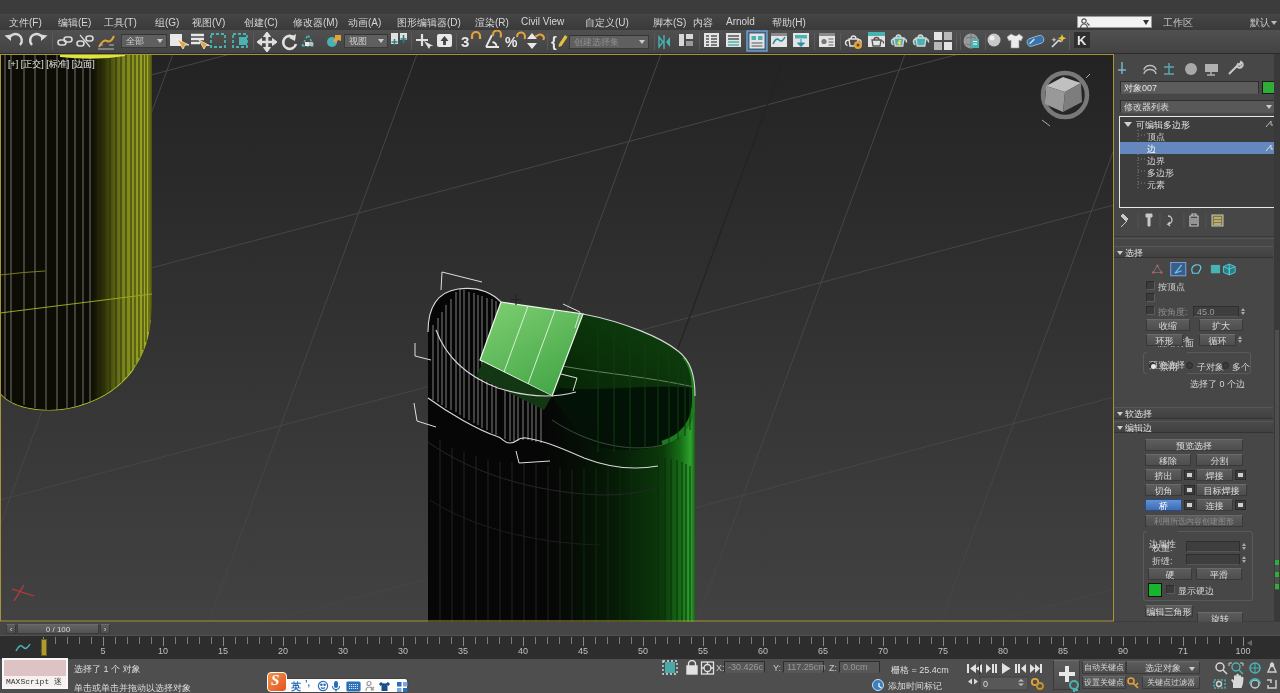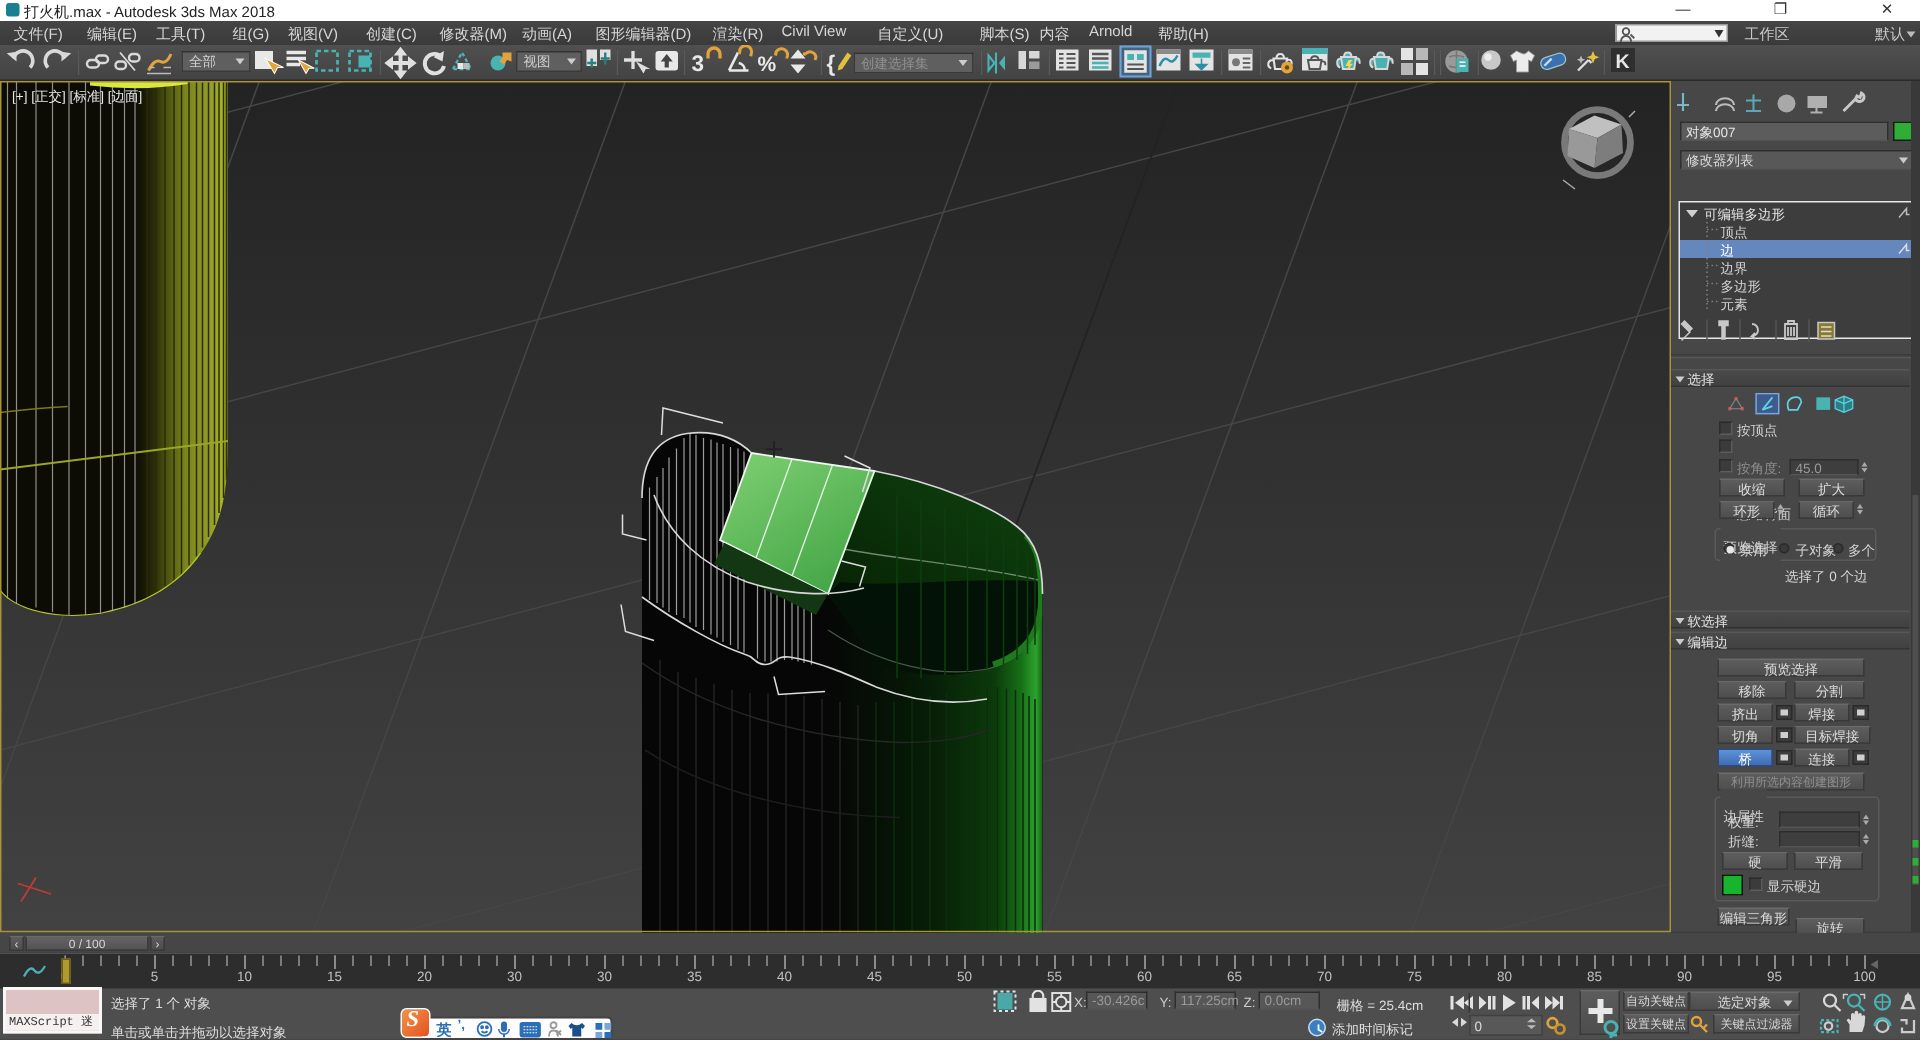--- a/index.html
+++ b/index.html
@@ -40,27 +40,20 @@
 #tslider{left:0;top:622px;width:1280px;height:13px;background:#464646;}
 #ruler{left:0;top:635px;width:1280px;height:24px;background:#2d2d2d;border-top:1px solid #505050;}
 #ruler span{position:absolute;top:10px;font-size:9px;color:#c0c0c0;transform:translateX(-50%);}
 #sbar{left:0;top:659px;width:1280px;height:34px;background:#4e4e4e;}
 .sb-txt{position:absolute;font-size:9px;color:#dedede;white-space:pre;}
 .sb-btn{position:absolute;background:linear-gradient(#5c5c5c,#4d4d4d);border:1px solid #3a3a3a;border-top-color:#6a6a6a;color:#d8d8d8;font-size:9px;text-align:center;}
 </style></head>
 <body>
 <div id="root">
 
-<div class="abs" id="title">
-  <div class="abs ic"></div>
-  <div class="abs txt">打火机.max - Autodesk 3ds Max 2018</div>
-  <div class="abs winbtn" style="left:1107px;">—</div>
-  <div class="abs winbtn" style="left:1172px;">❐</div>
-  <div class="abs winbtn" style="left:1243px;">✕</div>
-</div>
 
 <div class="abs" id="menu">
 <span style="left:9px">文件(F)</span>
       <span style="left:58px">编辑(E)</span>
       <span style="left:104px">工具(T)</span>
       <span style="left:155px">组(G)</span>
       <span style="left:192px">视图(V)</span>
       <span style="left:244px">创建(C)</span>
       <span style="left:293px">修改器(M)</span>
       <span style="left:348px">动画(A)</span>
@@ -508,21 +501,21 @@
 <rect x="91" y="4" width="13" height="8" fill="#b0b0b0" stroke="none"></rect>
           <path d="M97 12 v3 m-4 0 h8" stroke="#b0b0b0"></path>
 <path d="M115 14 l8 -8 m0 0 a3 3 0 1 0 4 -4 l-1 3 -2 -1 z" stroke="#c8c8c8" stroke-width="2"></path>
 </g>
       </svg>
 <div class="cp-fld" style="left:1120px;top:81px;width:139px;height:13px;background:#5c5c5c;color:#e6e6e6;">对象007</div>
 <div class="abs" style="left:1262px;top:81px;width:13px;height:13px;background:#2fae37;border:1px solid #1a1a1a;"></div>
 <div class="cp-fld" style="left:1120px;top:100px;width:155px;height:13px;background:#585858;color:#dadada;">修改器列表</div>
 <div class="abs" style="left:1266px;top:105px;width:0;height:0;border-left:3px solid transparent;border-right:3px solid transparent;border-top:4px solid #ccc;"></div>
 
-<div class="abs" style="left:1119px;top:116px;width:157px;height:92px;background:#3d3d3d;border:1px solid #e8e8e8;margin-top:18px;">
+<div class="abs" style="left:1119px;top:116px;width:157px;height:92px;background:#3d3d3d;border:1px solid #e8e8e8;">
   <div class="abs" style="left:4px;top:2px;width:0;height:0;border-left:4px solid transparent;border-right:4px solid transparent;border-top:5px solid #d0d0d0;margin-top:3px;"></div>
   <div class="cp-txt" style="left:16px;top:2px;color:#e4e4e4;">可编辑多边形</div>
   <svg class="abs" style="left:144px;top:2px" width="10" height="10">
           <path d="M2 8 l5 -6 v4 h2" stroke="#bbb" fill="none"></path>
         </svg>
   <div class="cp-txt" style="left:27px;top:14px;">顶点</div>
   <div class="abs" style="left:0px;top:25px;width:155px;height:12px;background:#6487bd;"></div>
   <div class="cp-txt" style="left:27px;top:26px;color:#fff;">边</div>
   <svg class="abs" style="left:144px;top:26px" width="10" height="10">
           <path d="M2 8 l5 -6 v4 h2" stroke="#ddd" fill="none"></path>
@@ -652,21 +645,21 @@
       <span style="left:583px">45</span>
       <span style="left:643px">50</span>
       <span style="left:703px">55</span>
       <span style="left:763px">60</span>
       <span style="left:823px">65</span>
       <span style="left:883px">70</span>
       <span style="left:943px">75</span>
       <span style="left:1003px">80</span>
       <span style="left:1063px">85</span>
       <span style="left:1123px">90</span>
-      <span style="left:1183px">95</span>
+      <span style="left:1183px">71</span>
       <span style="left:1243px">100</span>
  <div class="abs" style="left:41px;top:3px;width:6px;height:17px;background:#b09a30;border:1px solid #6a5e1a;"></div>
  <svg style="position:absolute;left:14px;top:4px" width="18" height="14">
         <path d="M2 11 q4 -8 7 -4 q3 4 7 -3" stroke="#49b3b3" stroke-width="1.5" fill="none"></path>
       </svg>
  <div class="abs" style="left:1247px;top:4px;width:0;height:0;border-top:3px solid transparent;border-bottom:3px solid transparent;border-right:5px solid #666;"></div>
 </div>
 <div class="abs" id="sbar">
 
  <div class="abs" style="left:2px;top:-1px;width:66px;height:31px;border:2px solid #f8f8f8;background:#ddc3c3;">

